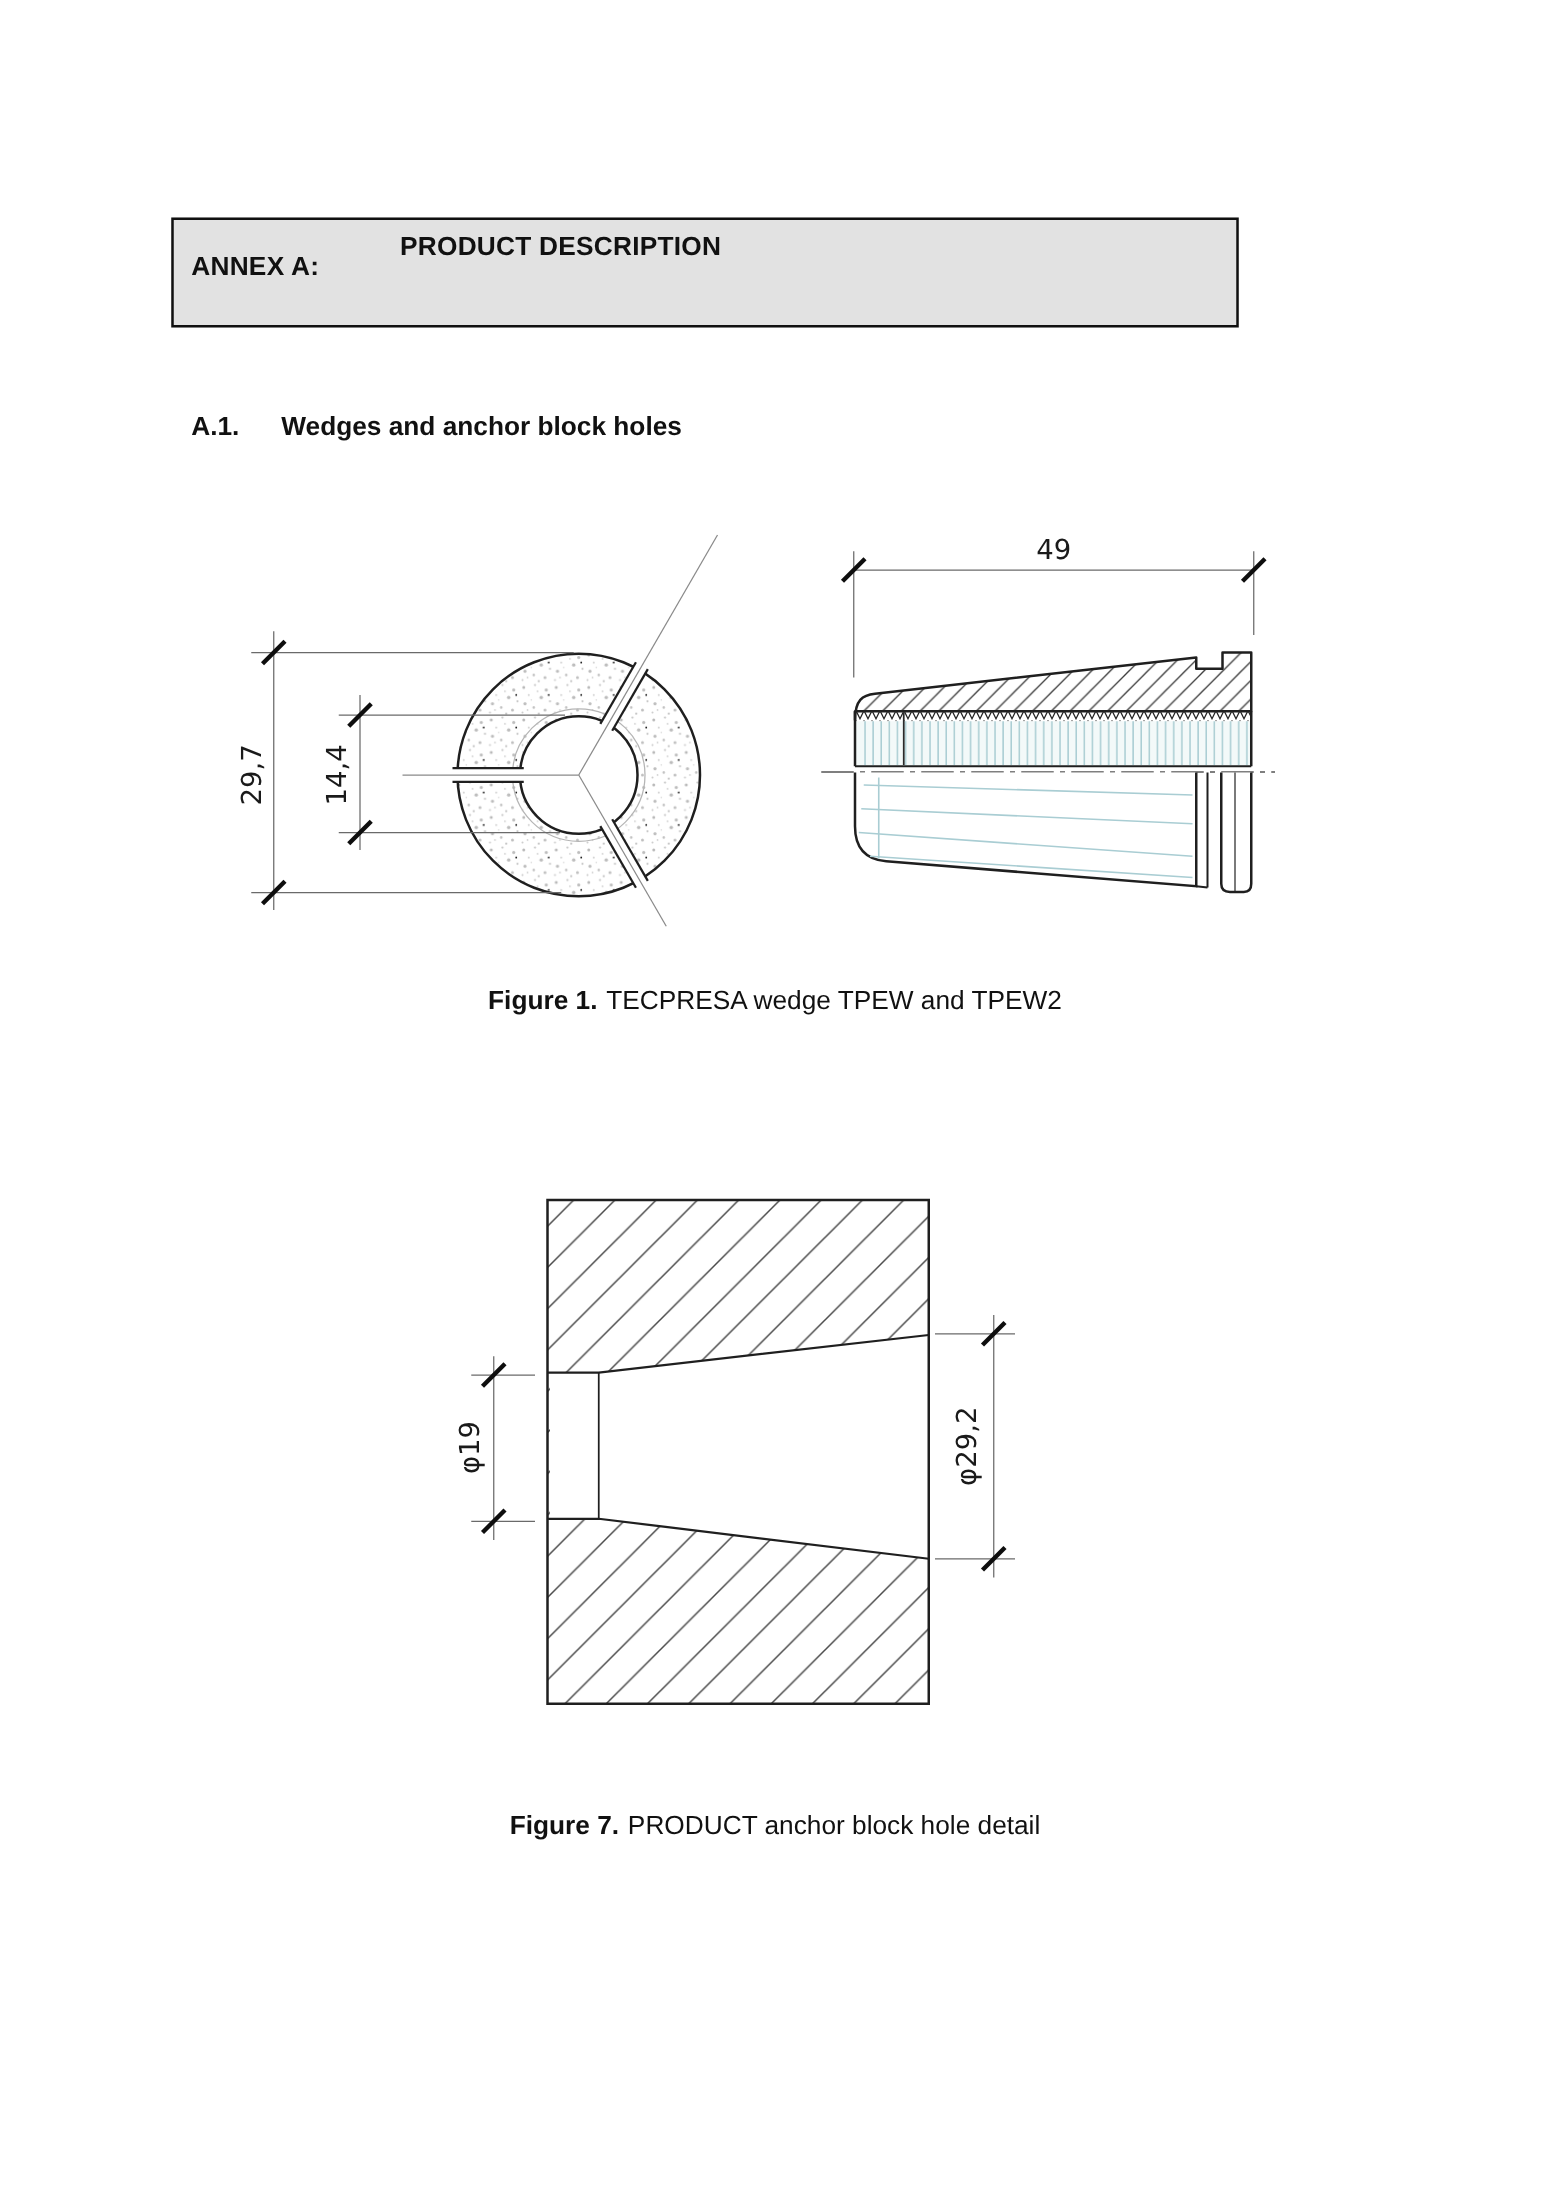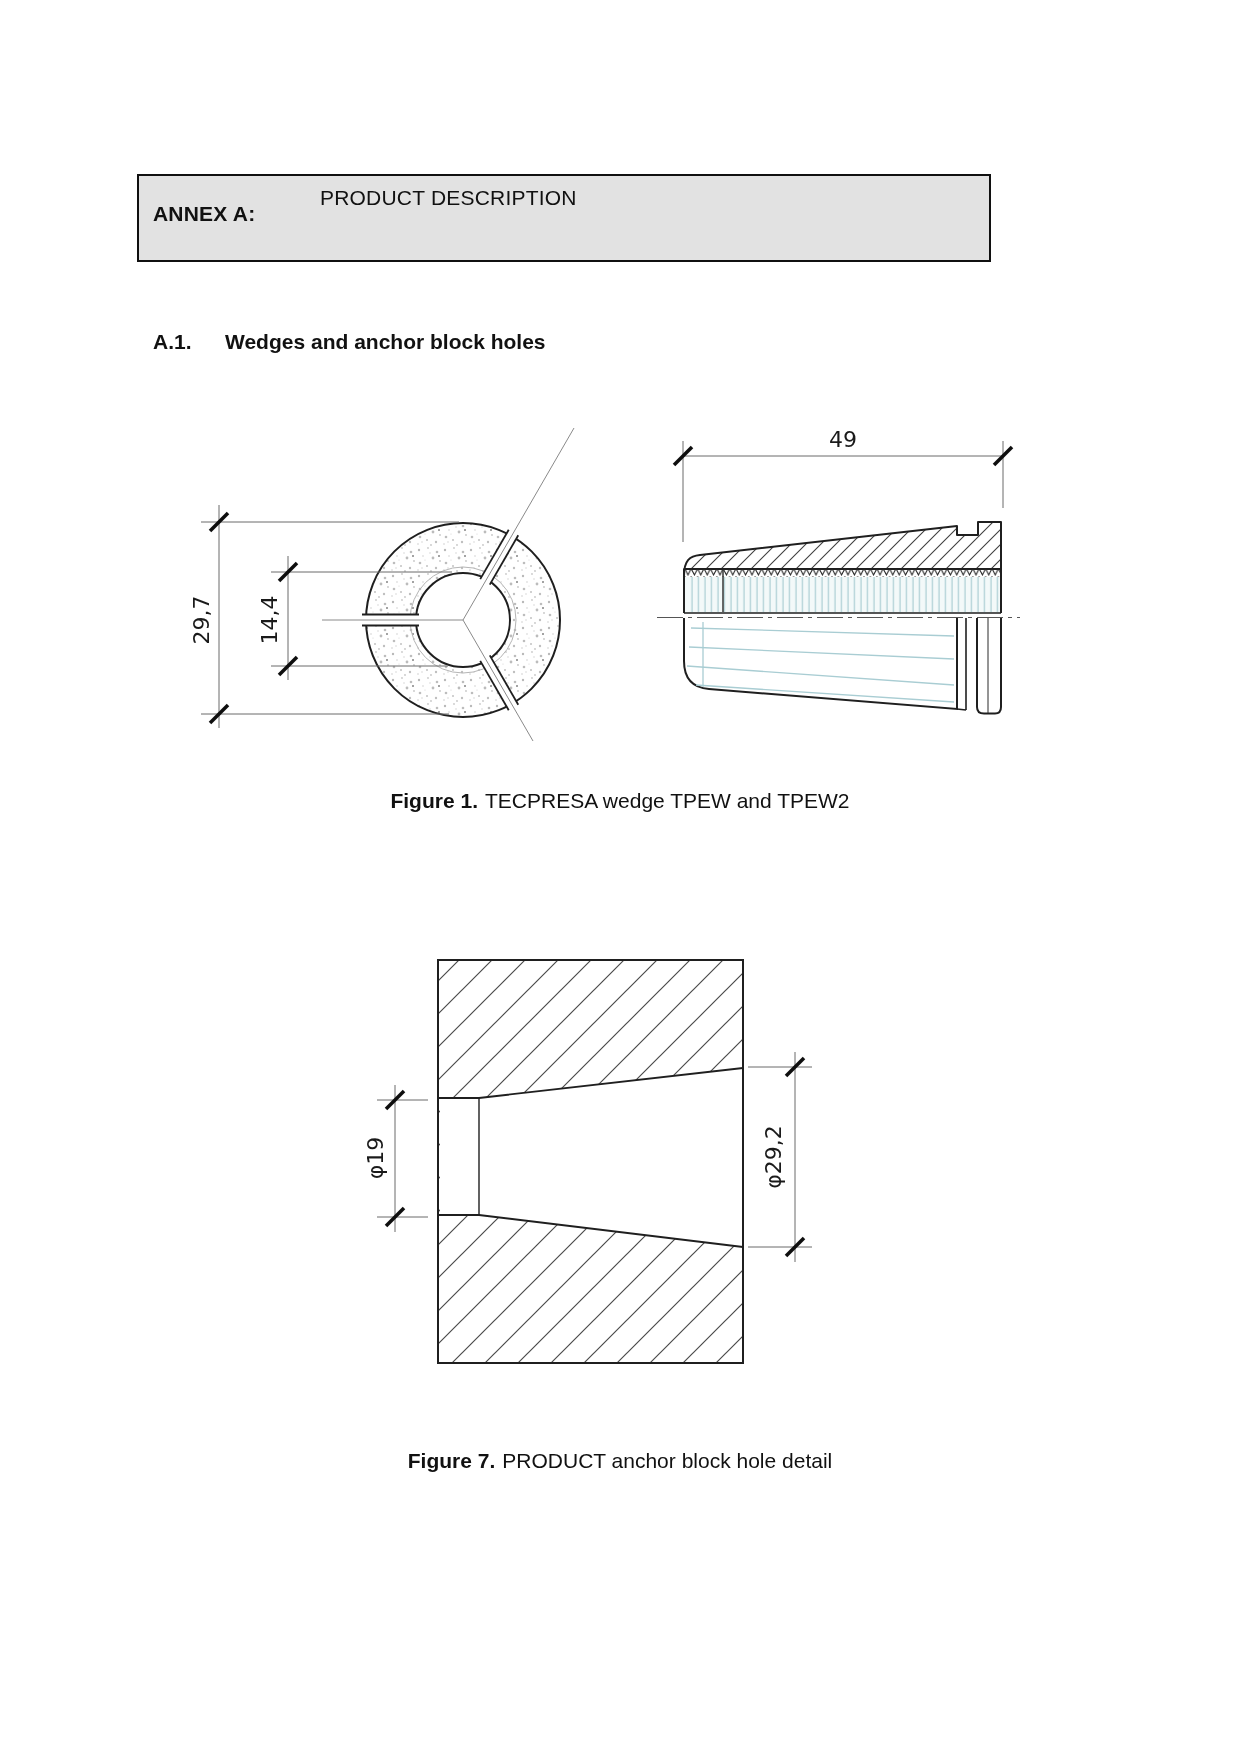--- a/index.html
+++ b/index.html
@@ -1,21 +1,21 @@
 <!DOCTYPE html>
 <html><head>
 <meta charset="utf-8">
 <style>
   html,body{margin:0;padding:0;background:#ffffff;}
   .page{position:relative;width:1240px;height:1754px;background:#ffffff;overflow:hidden;
         font-family:"Liberation Sans", sans-serif;color:#111;}
   .header-box{position:absolute;left:137px;top:174px;width:850px;height:84px;
               background:#e2e2e2;border:2.5px solid #101010;}
   .header-box .annex{position:absolute;left:14px;top:10px;font-size:21px;font-weight:bold;letter-spacing:.2px;margin-top:16px;}
-  .header-box .htitle{position:absolute;left:181px;top:10px;font-size:21px;font-weight:normal;letter-spacing:.2px;text-align:right;}
+  .header-box .htitle{position:absolute;left:181px;top:10px;font-size:21px;font-weight:bold;letter-spacing:.2px;text-align:right;}
   .section-heading{position:absolute;top:330px;left:0;width:1016px;height:30px;}
   .section-heading .num{position:absolute;left:153px;font-size:21px;font-weight:bold;}
   .section-heading .stitle{position:absolute;left:225px;font-size:21px;font-weight:bold;}
   .caption{position:absolute;left:0;width:1240px;text-align:center;font-size:21px;}
   .caption .cap-label{font-weight:bold;}
   .caption .cap-text{margin-left:7px;}
   .caption1{top:789px;}
   .caption2{top:1449px;}
   svg{position:absolute;left:0;top:0;}
   text{font-family:"DejaVu Sans", sans-serif;fill:#1a1a1a;}

